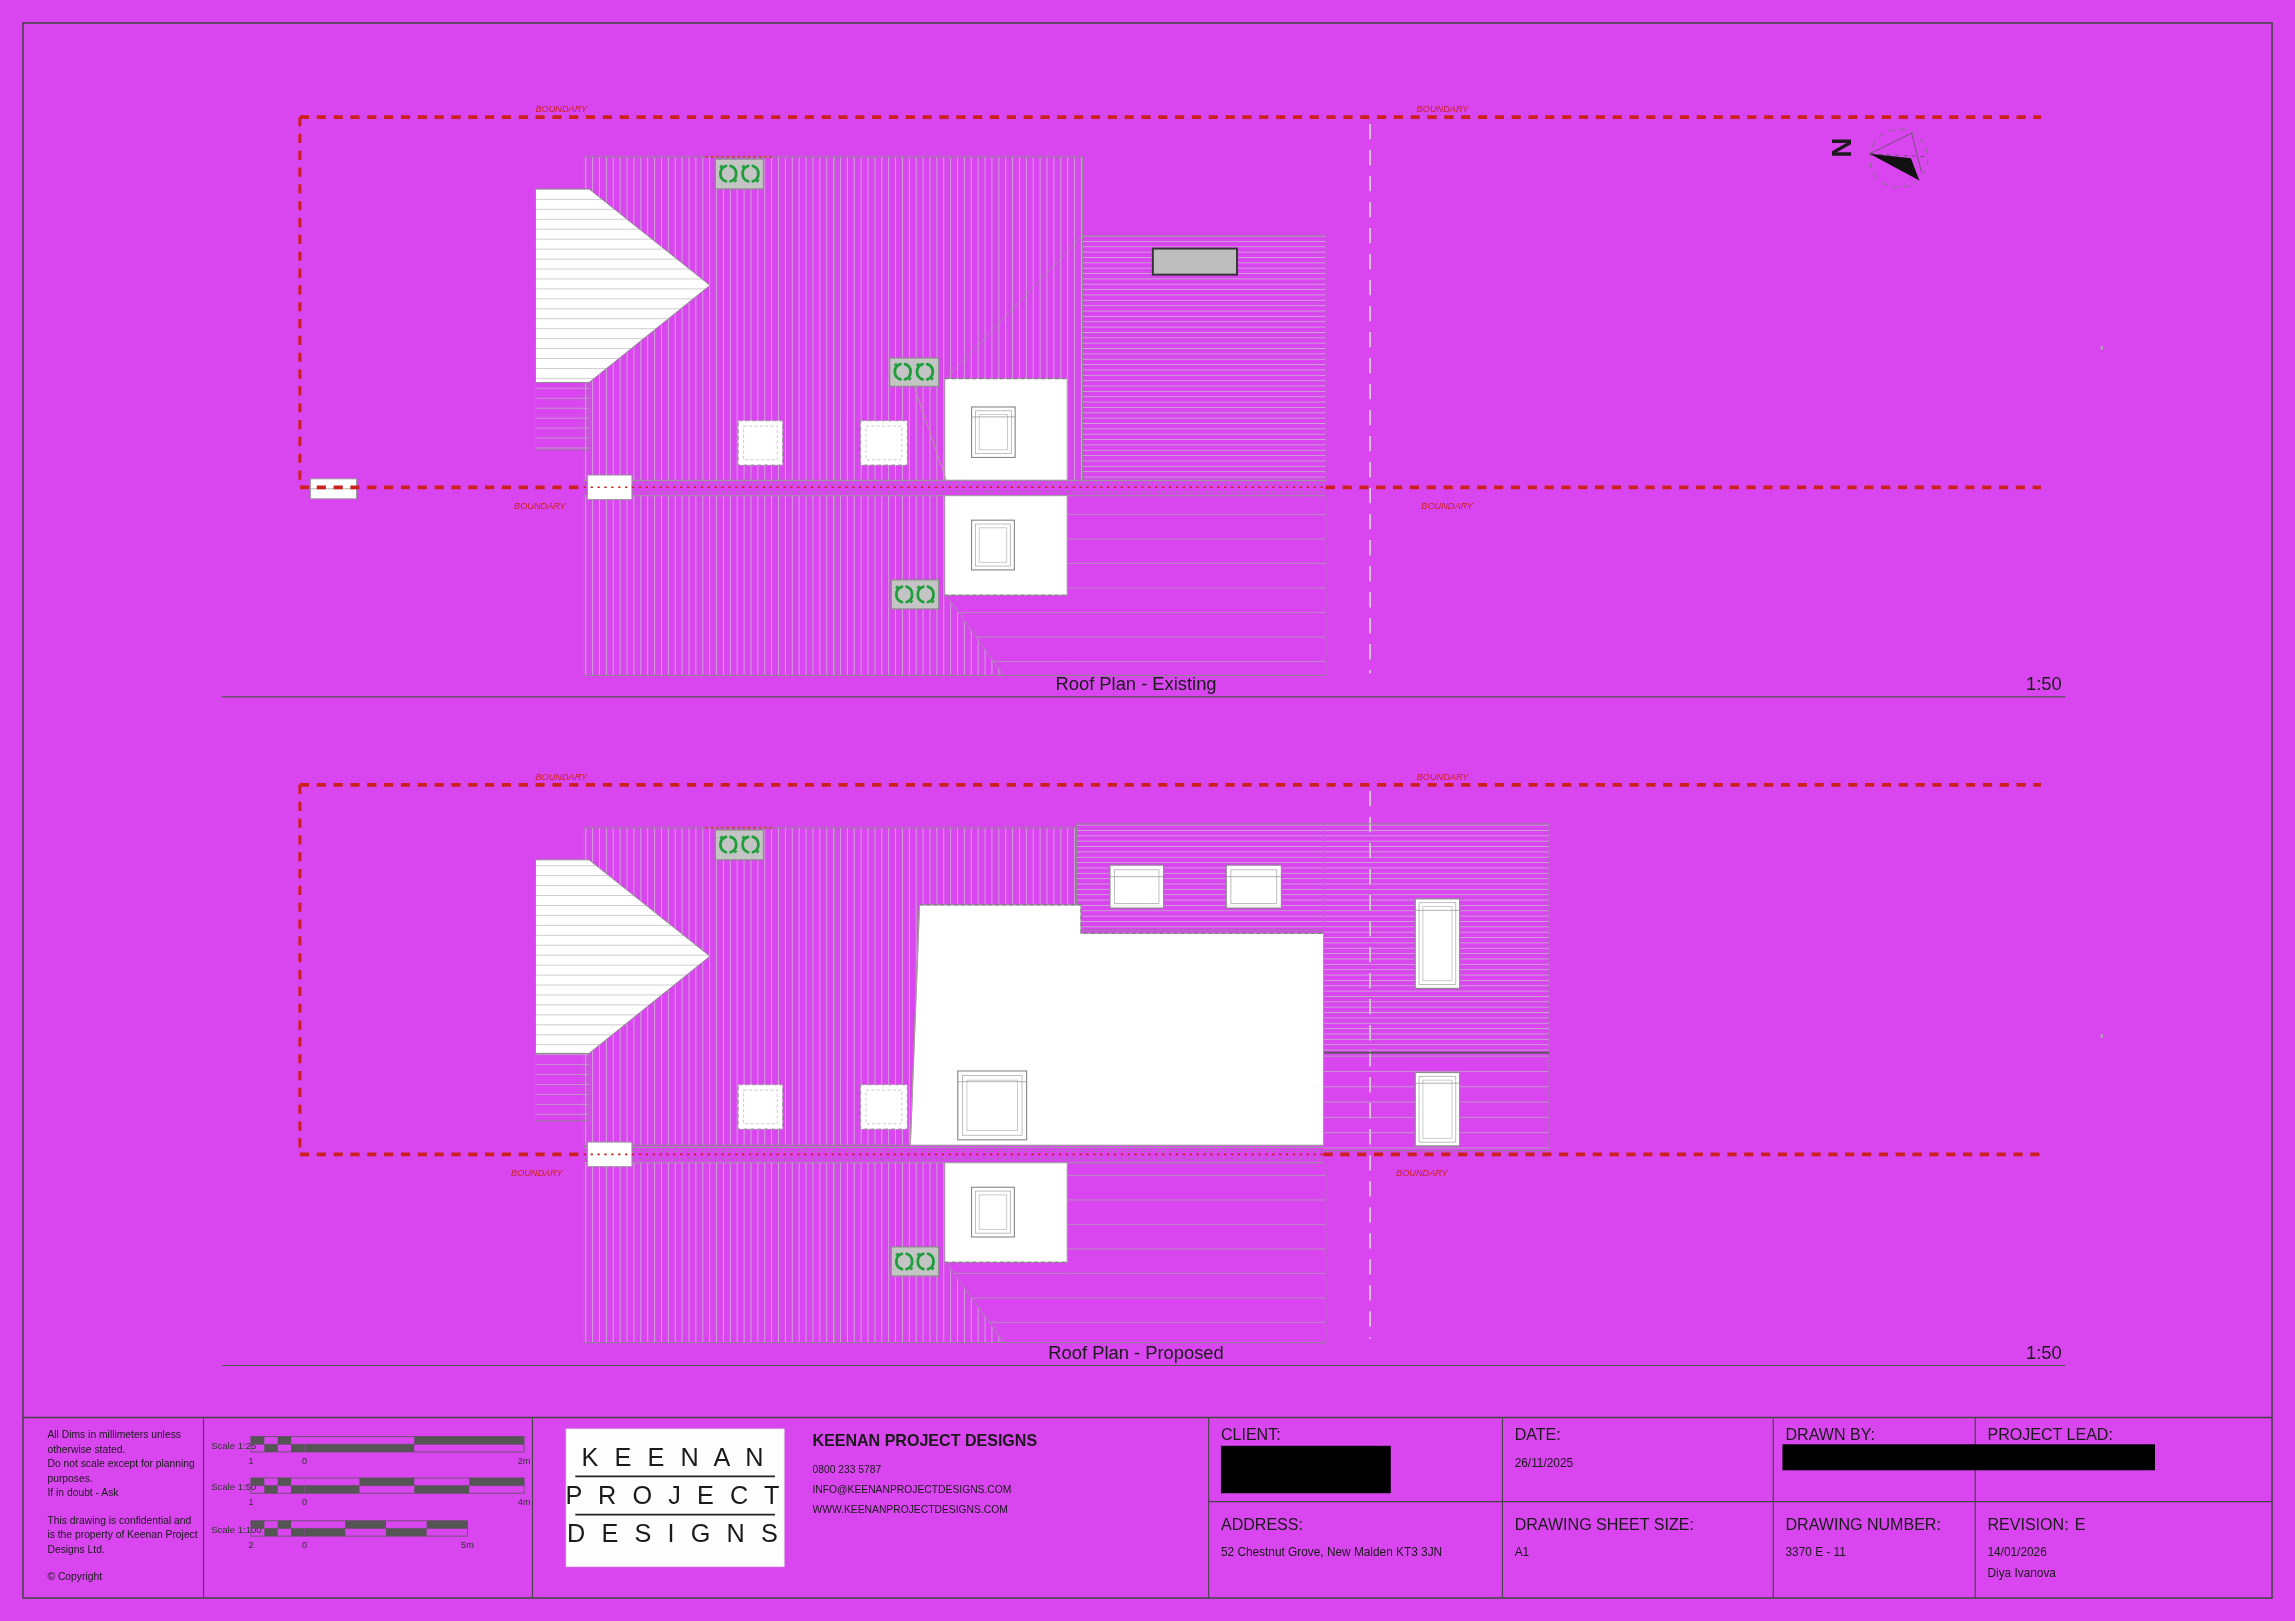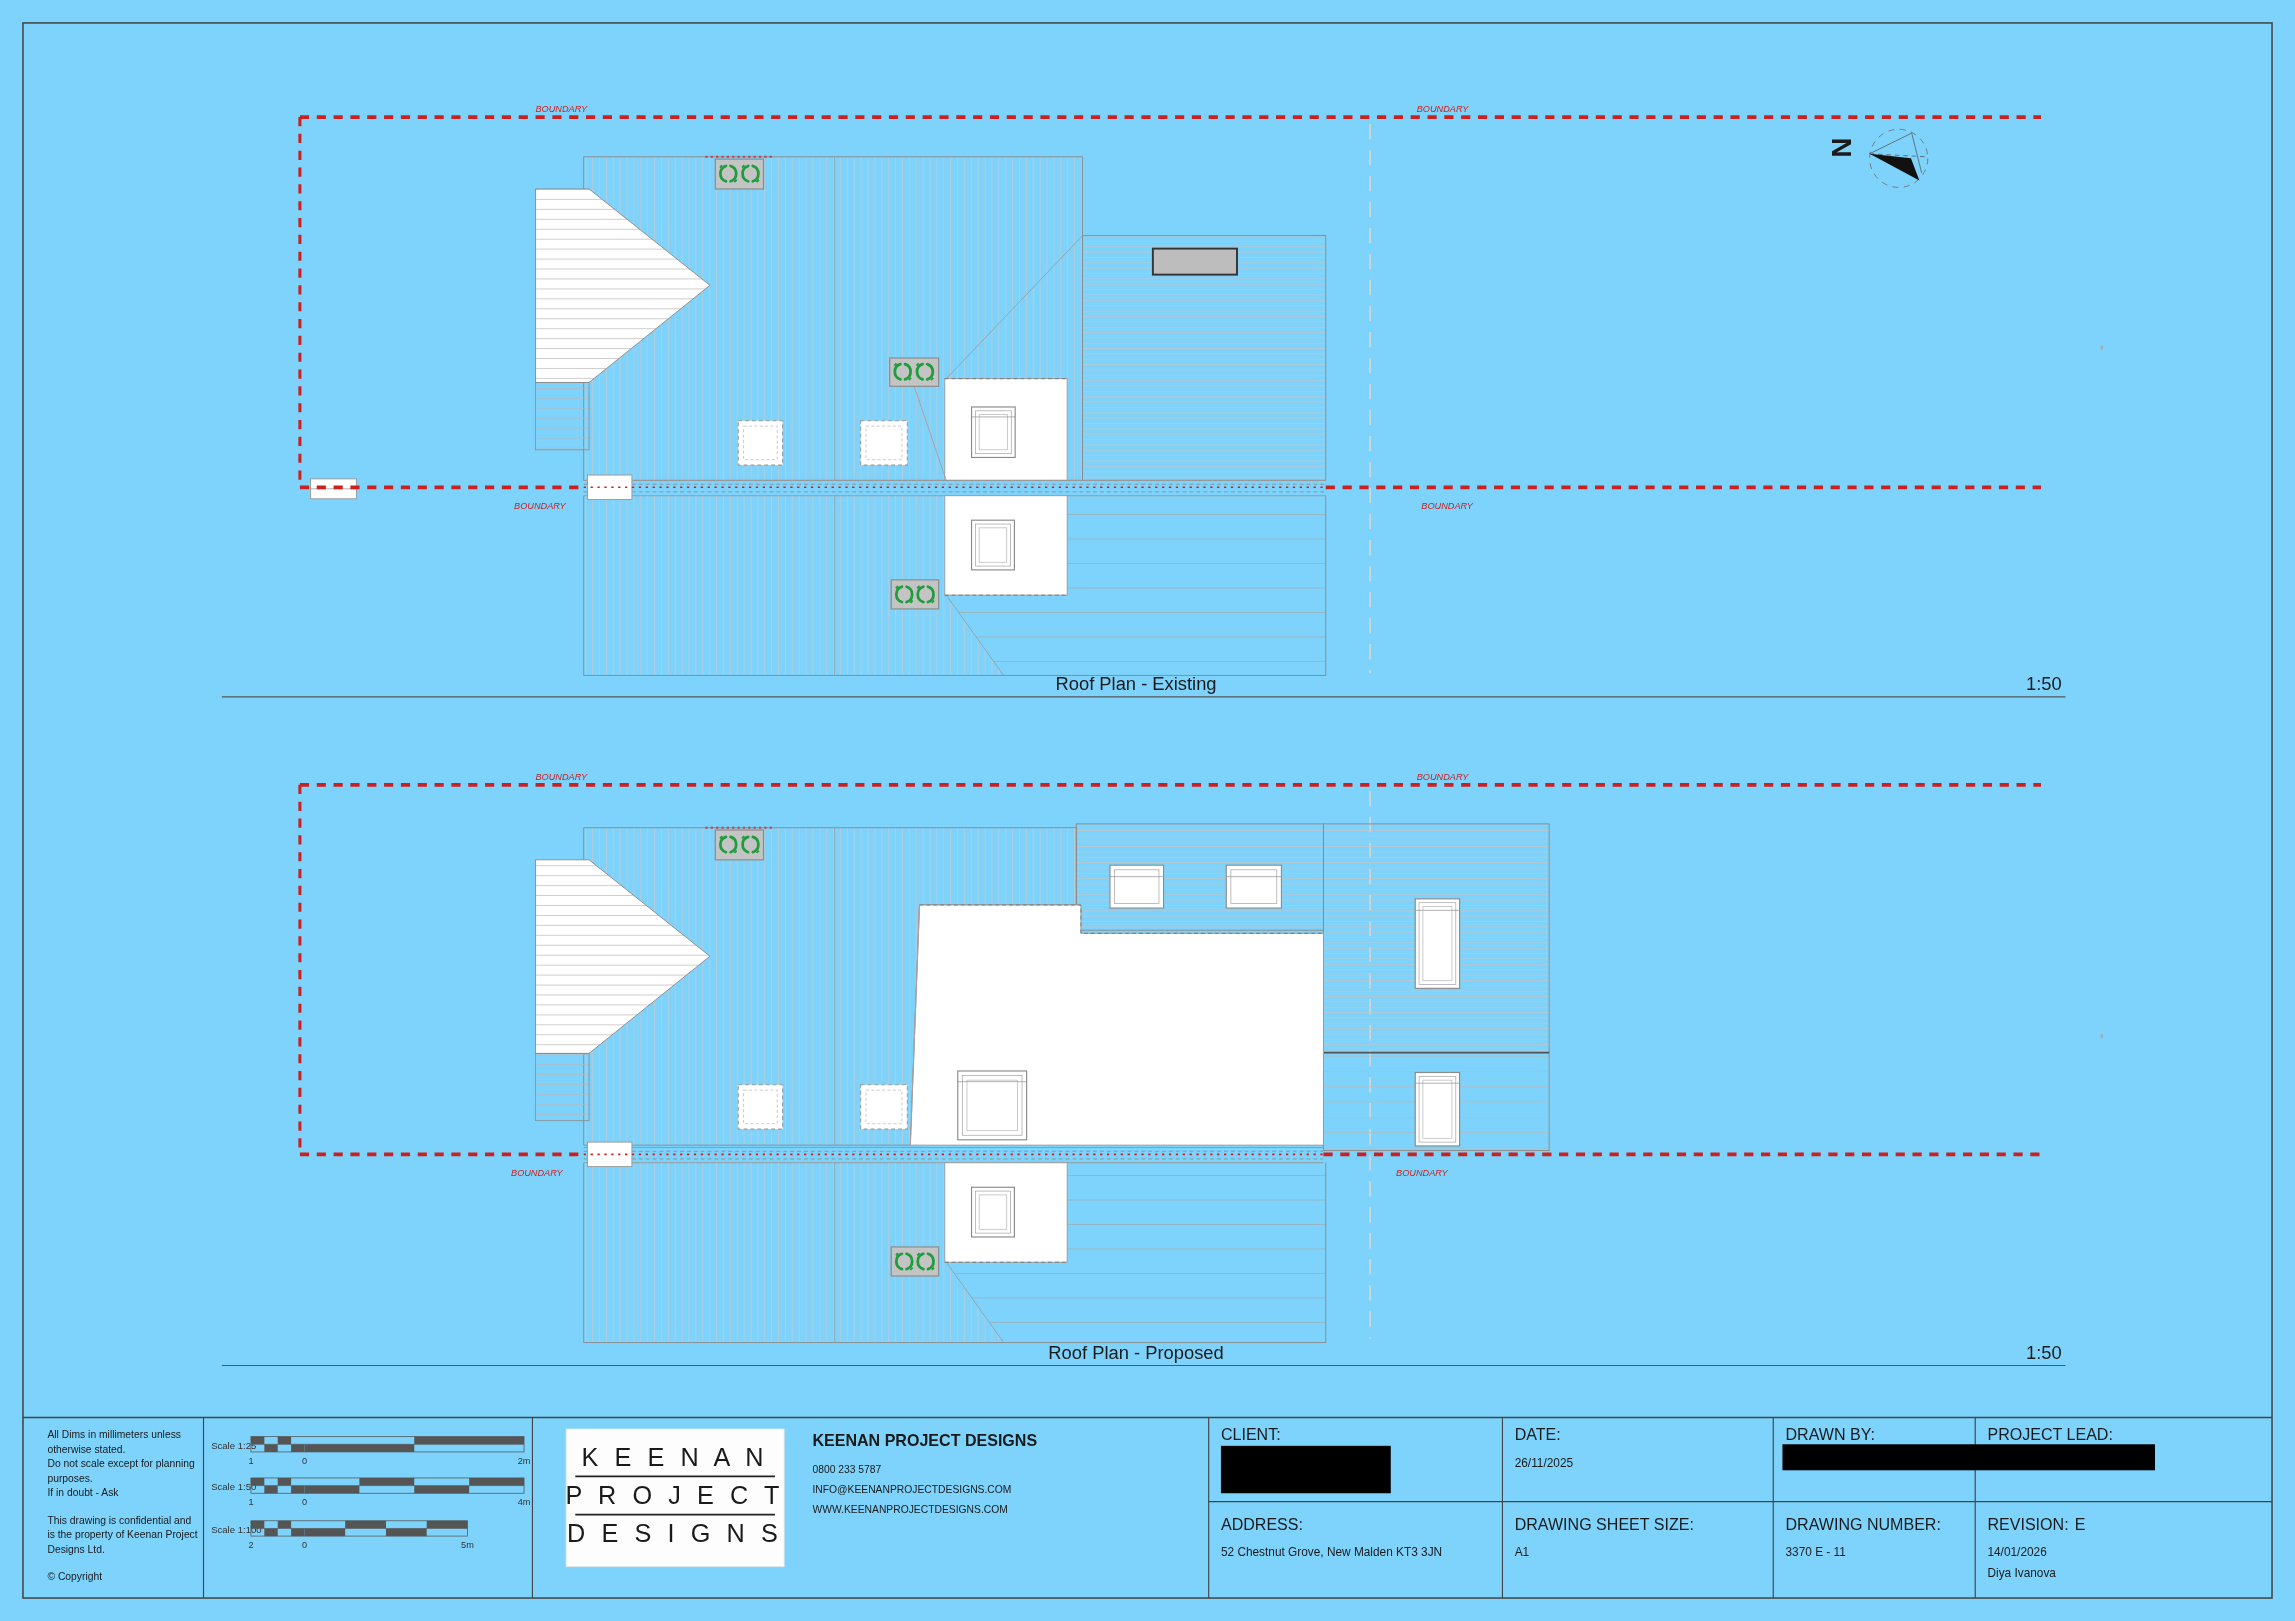--- a/index.html
+++ b/index.html
@@ -1,16 +1,16 @@
 <!DOCTYPE html>
 <html style="font-size:12.2px"><head>
 <meta charset="utf-8">
 <style>
   html,body{margin:0;padding:0;background:#ffffff;}
-  .sheet{position:relative;width:2295px;height:1621px;background:#7dd3fc;font-family:"Liberation Sans",sans-serif;}
+  .sheet{position:relative;width:2295px;height:1621px;background:#d946ef;font-family:"Liberation Sans",sans-serif;}
   svg{position:absolute;left:0;top:0;}
   text{font-family:"Liberation Sans",sans-serif;fill:#1a1a1a;}
   .lbl{font-size:21px;}
   .val{font-size:15.5px;}
   .boundary-lbl{font-size:12px;font-style:italic;fill:#cc2020;}
   .notes{font-size:13.5px;}
   .ticks{font-size:12px;fill:#333;}
   .sblab{font-size:12.5px;fill:#333;}
   .ptitle{font-size:24px;}
 </style>

